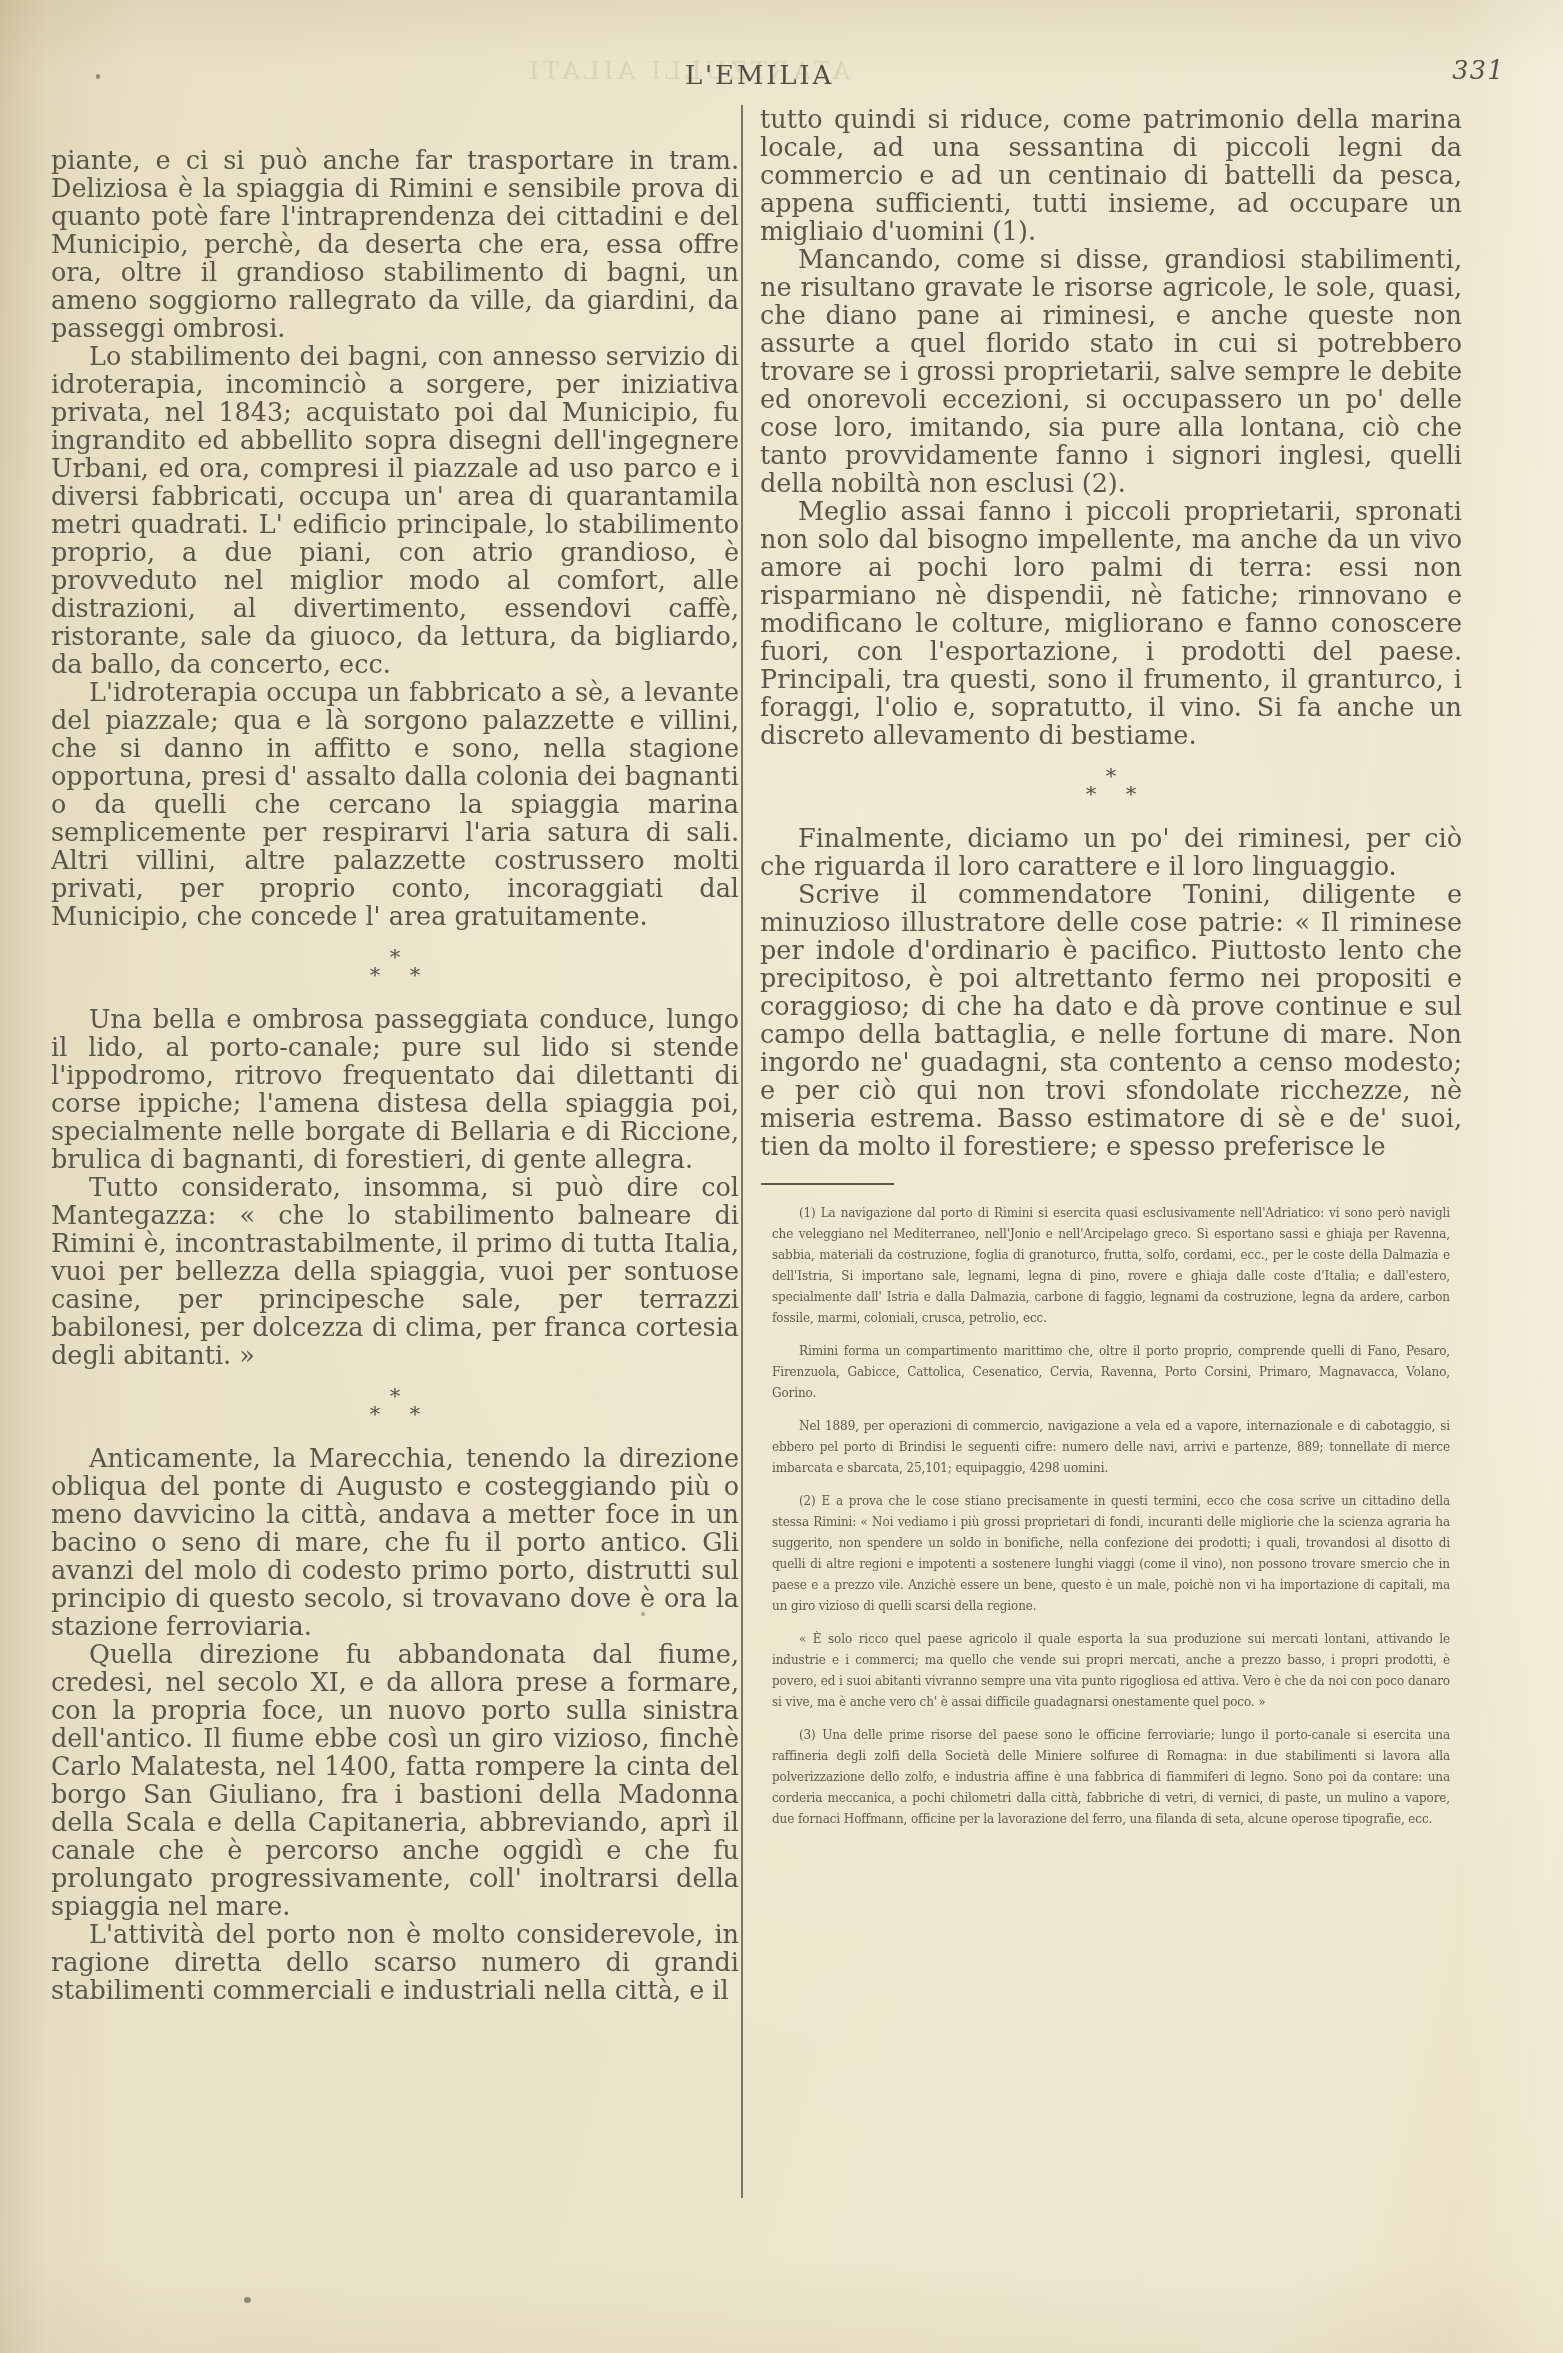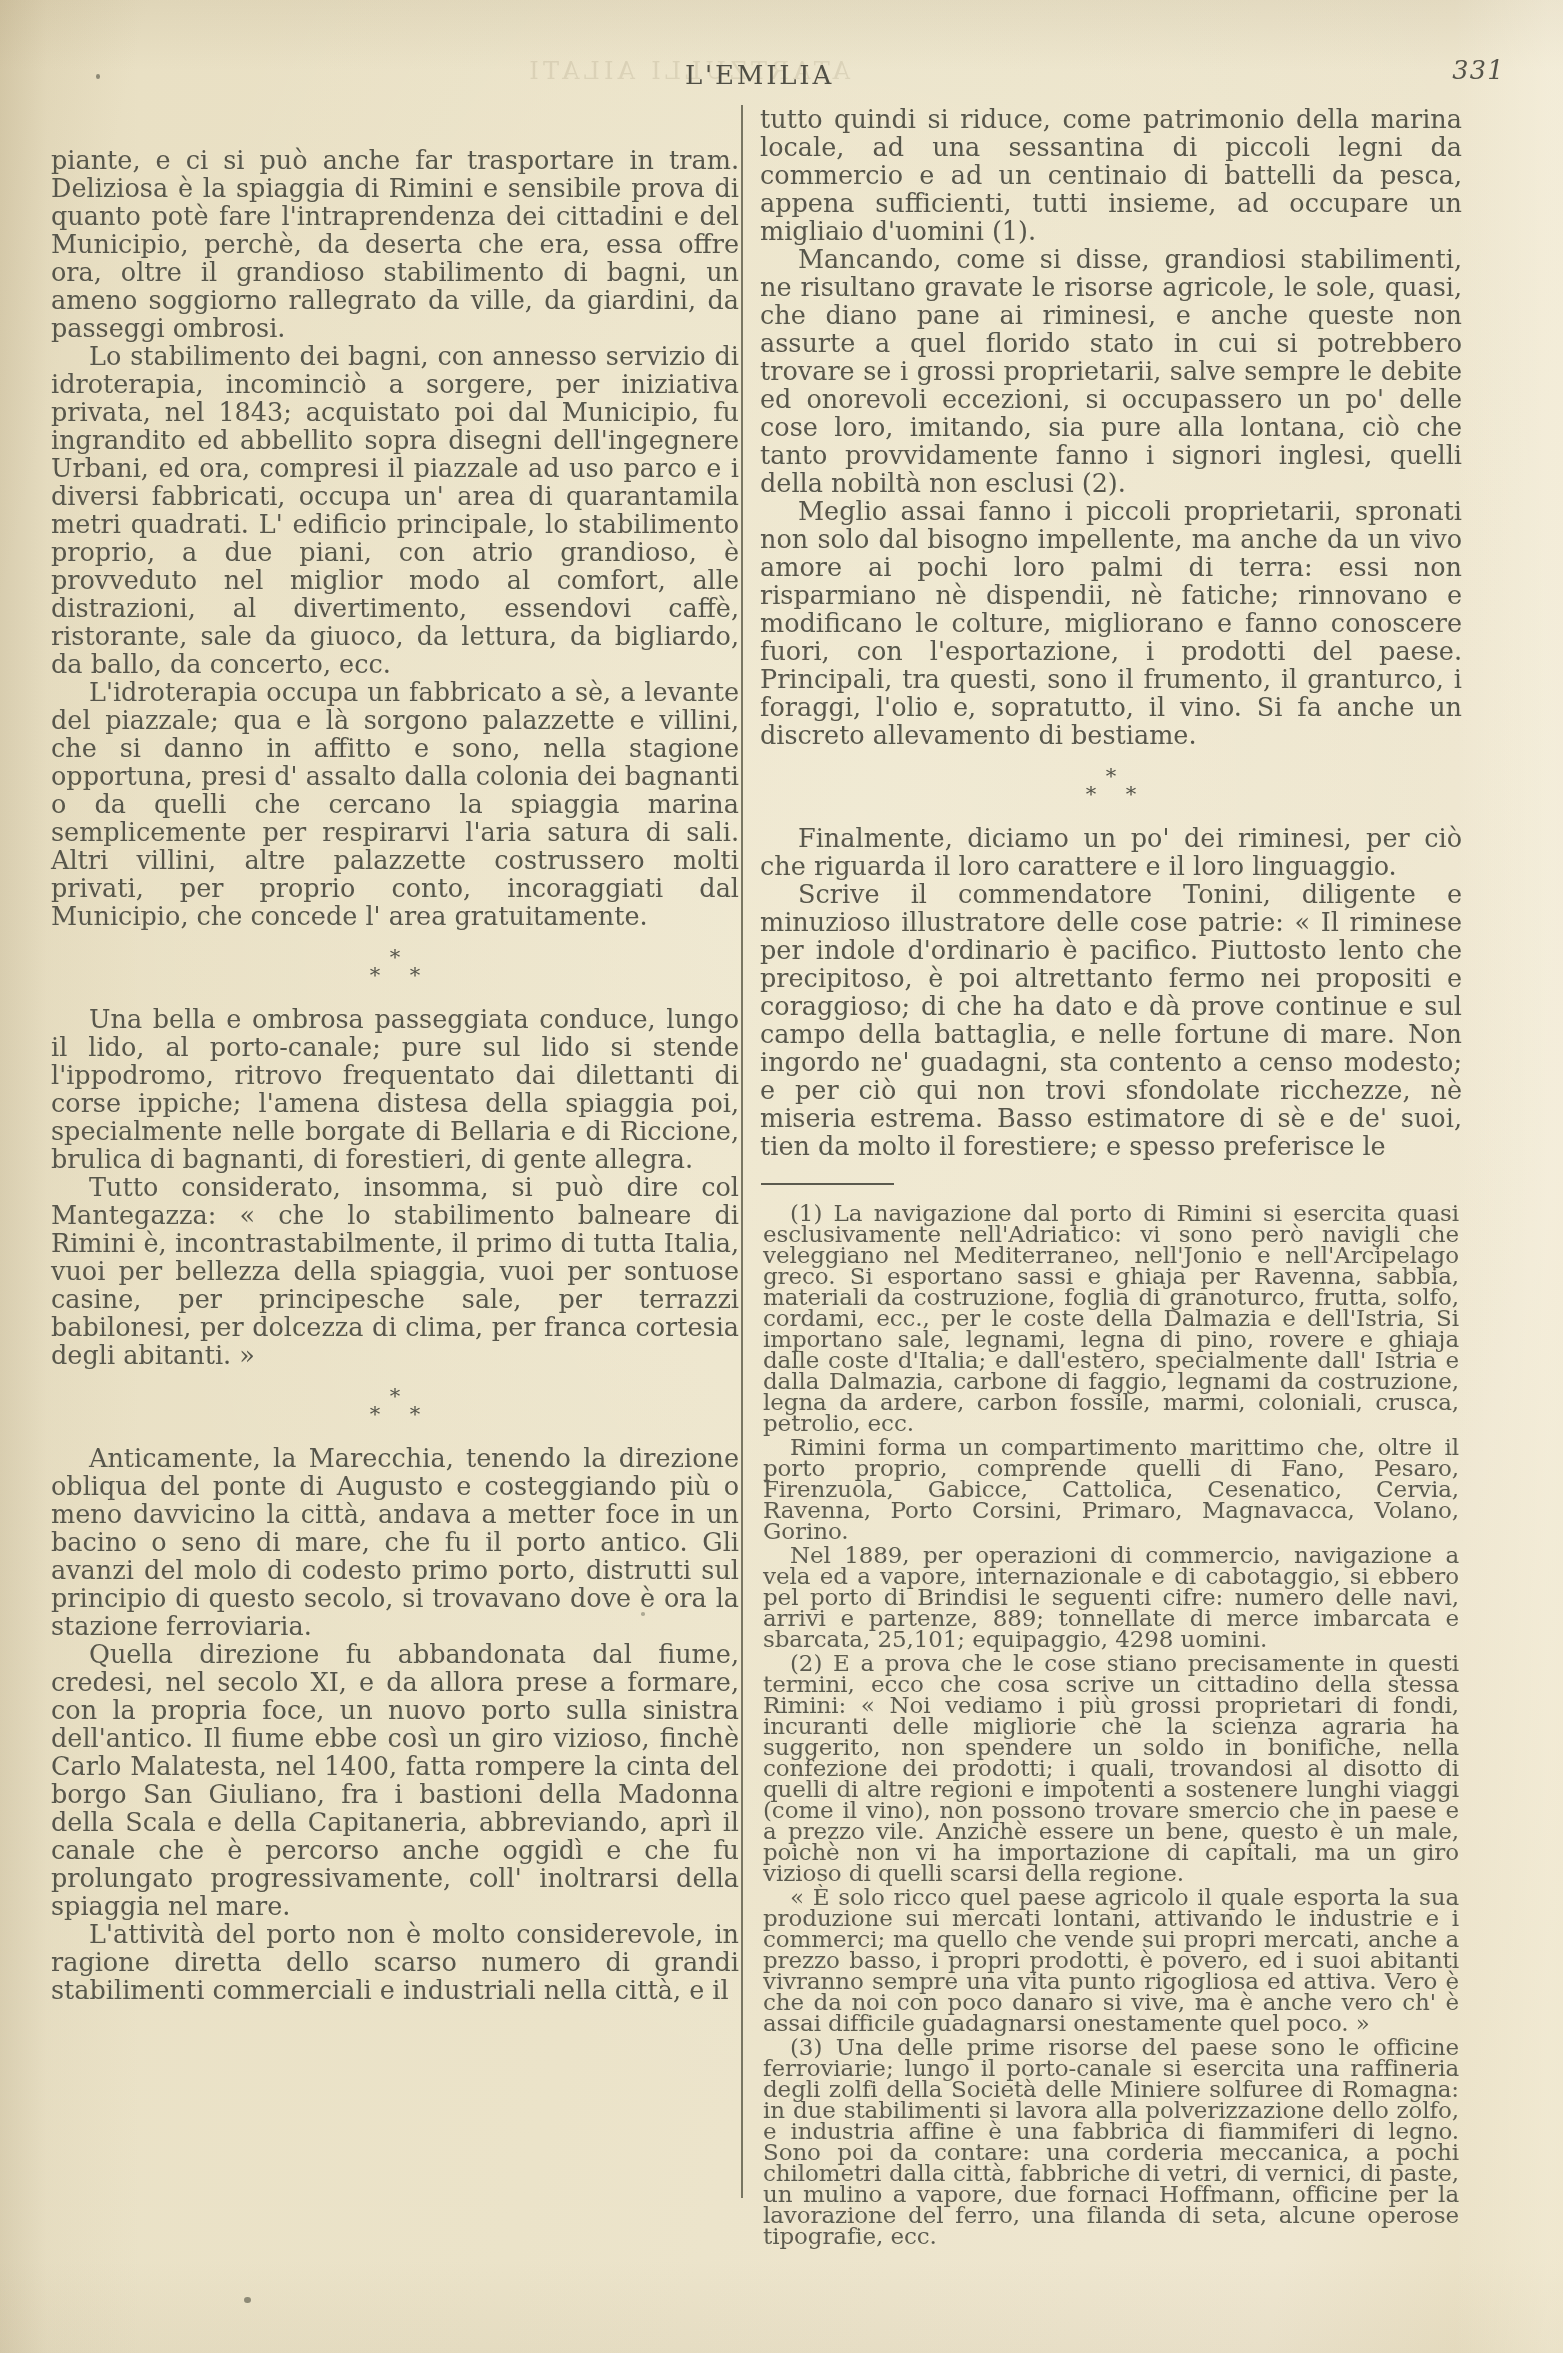--- a/index.html
+++ b/index.html
@@ -41,22 +41,22 @@
     width: 2.1px; height: 2093px;
     background: #63624f; opacity: 0.85;
   }
   p.paragraph {
     margin: 0; text-align: justify; text-indent: 38px;
     font-size: 25.5px; line-height: 28px;
     hyphens: auto;
   }
   p.no-indent { text-indent: 0; }
   p.footnote {
-    margin: 3px; text-align: justify; text-indent: 27px;
-    font-size: 23px; line-height: 21px; letter-spacing: -0.1px;
+    margin: 12px; text-align: justify; text-indent: 27px;
+    font-size: 12px; line-height: 21px; letter-spacing: -0.1px;
     color: #5c5b4f;
     hyphens: auto;
   }
   .italic { }
   .asterism {
     text-align: center; color: #55544a;
     font-size: 21px; line-height: 18px;
     margin: 18px 0 21px 0;
   }
   .asterism .ast-top { letter-spacing: 0; }

